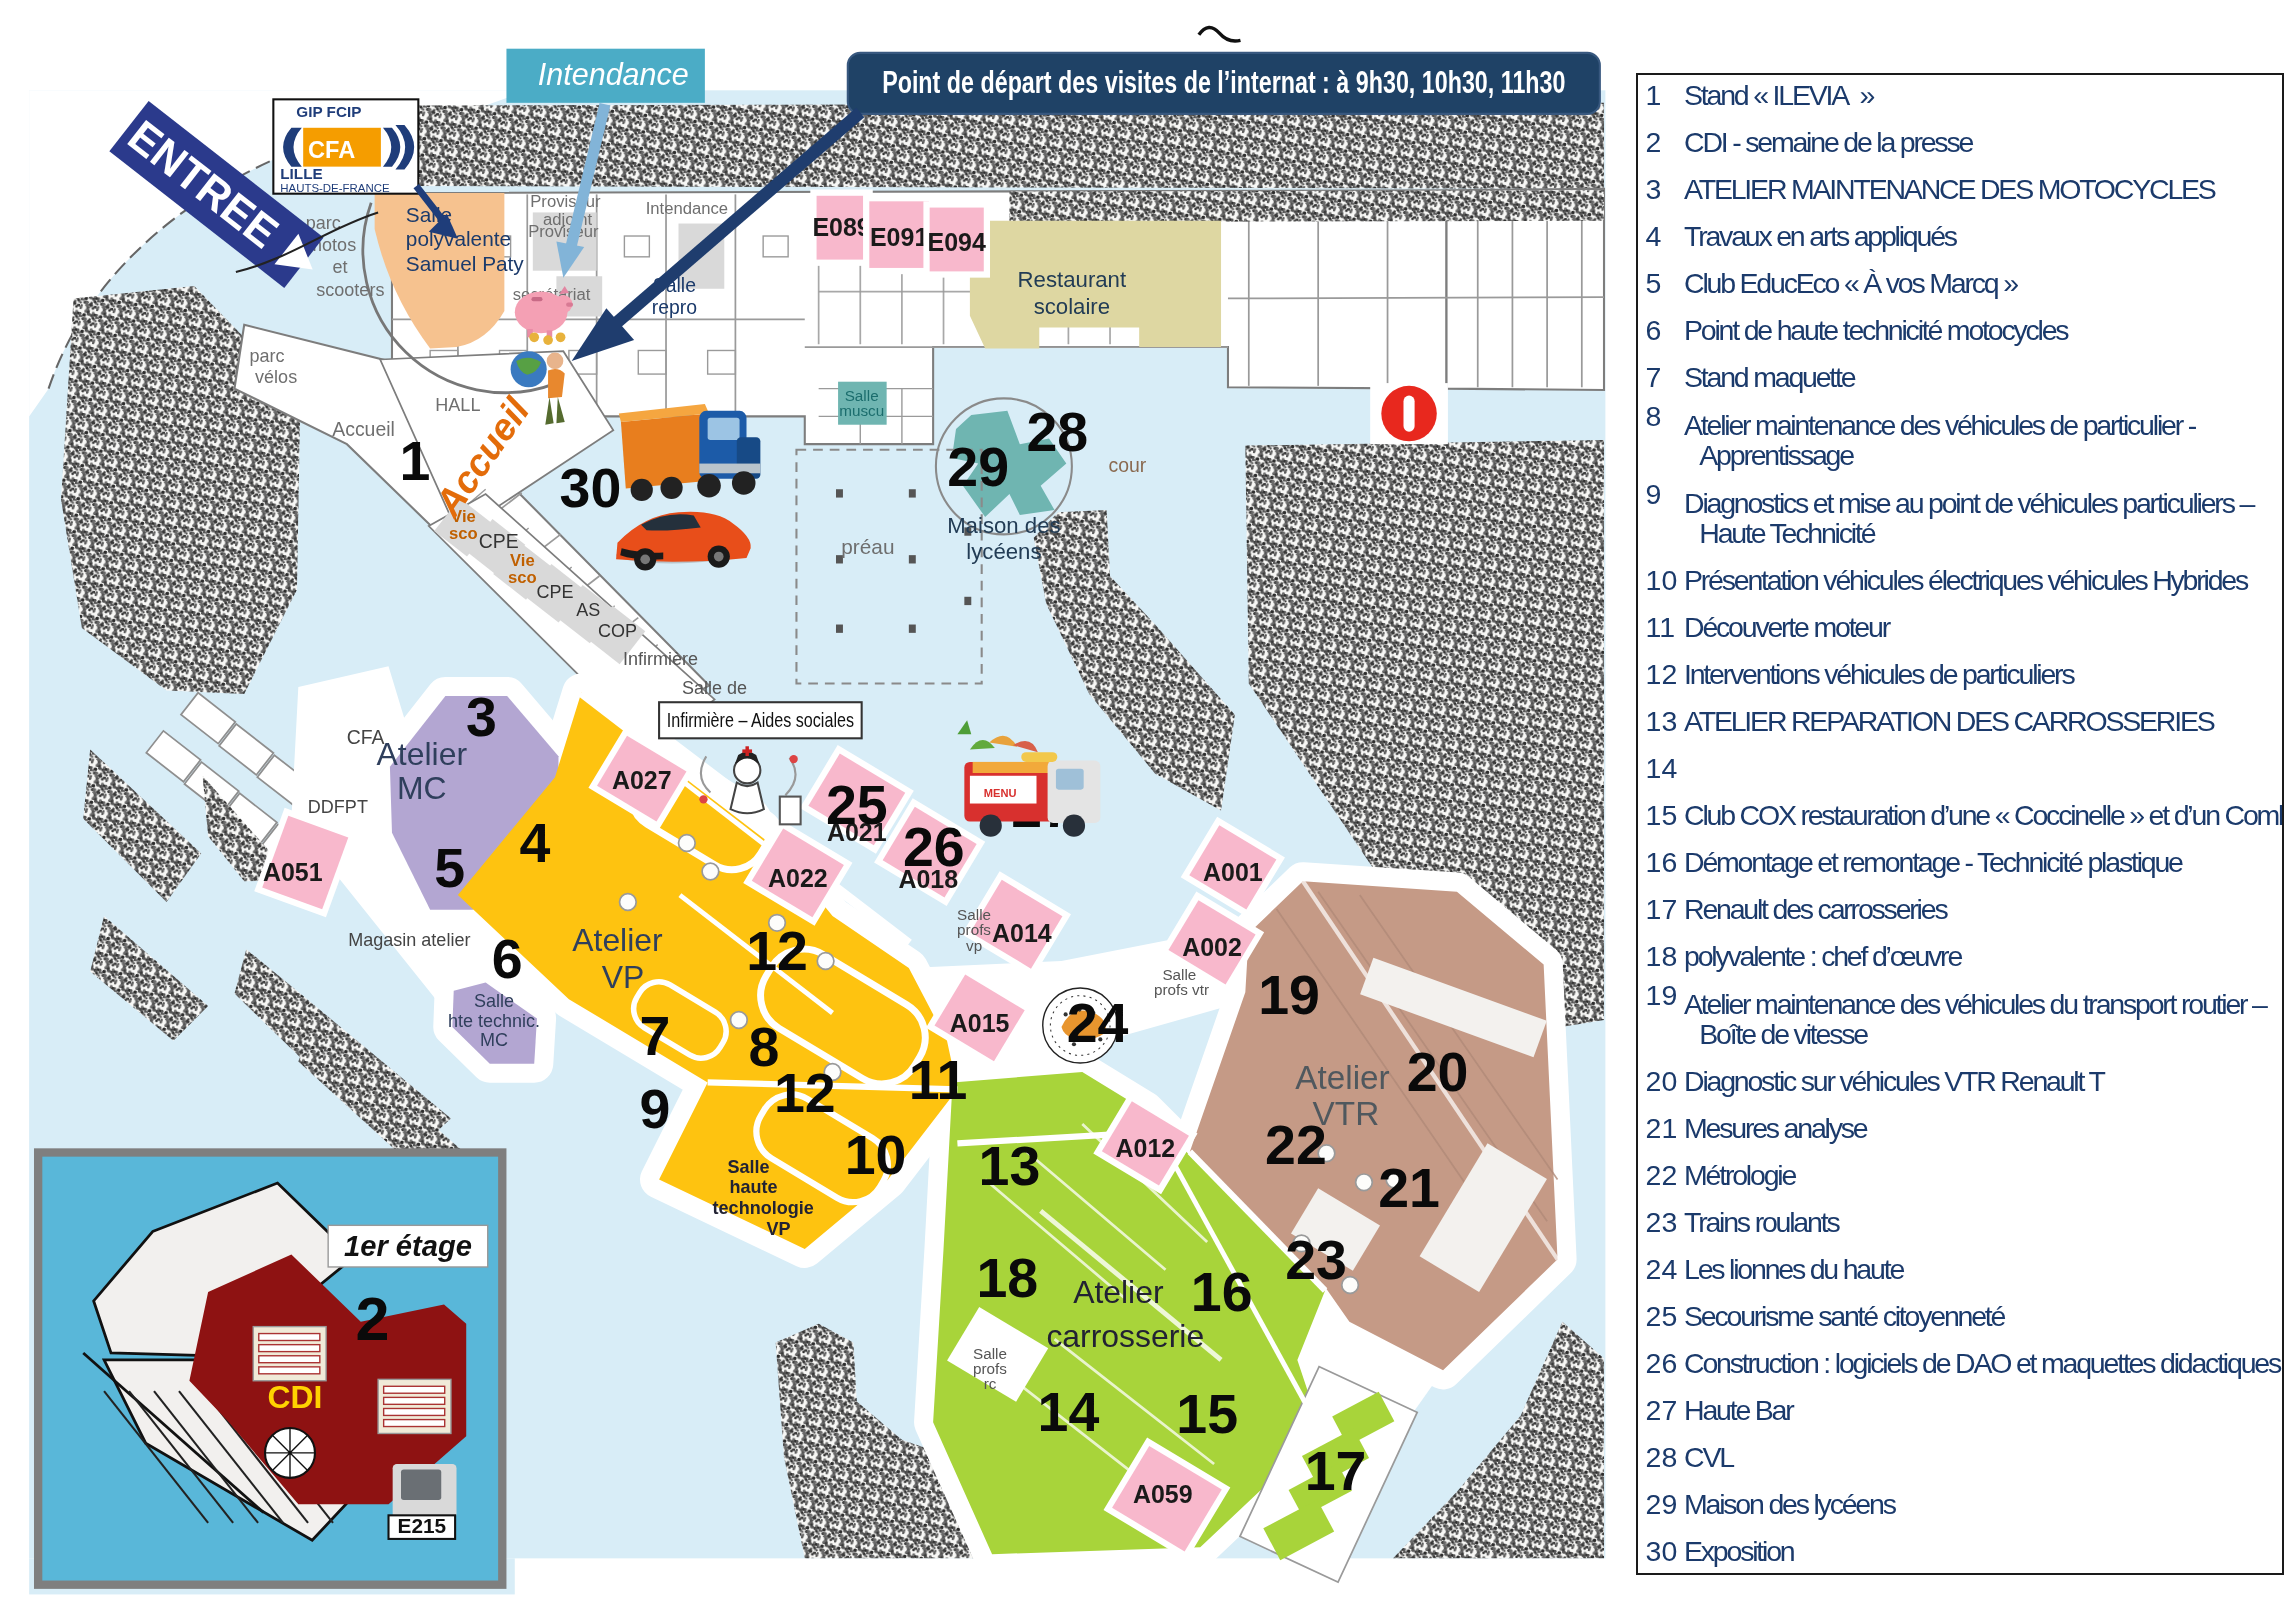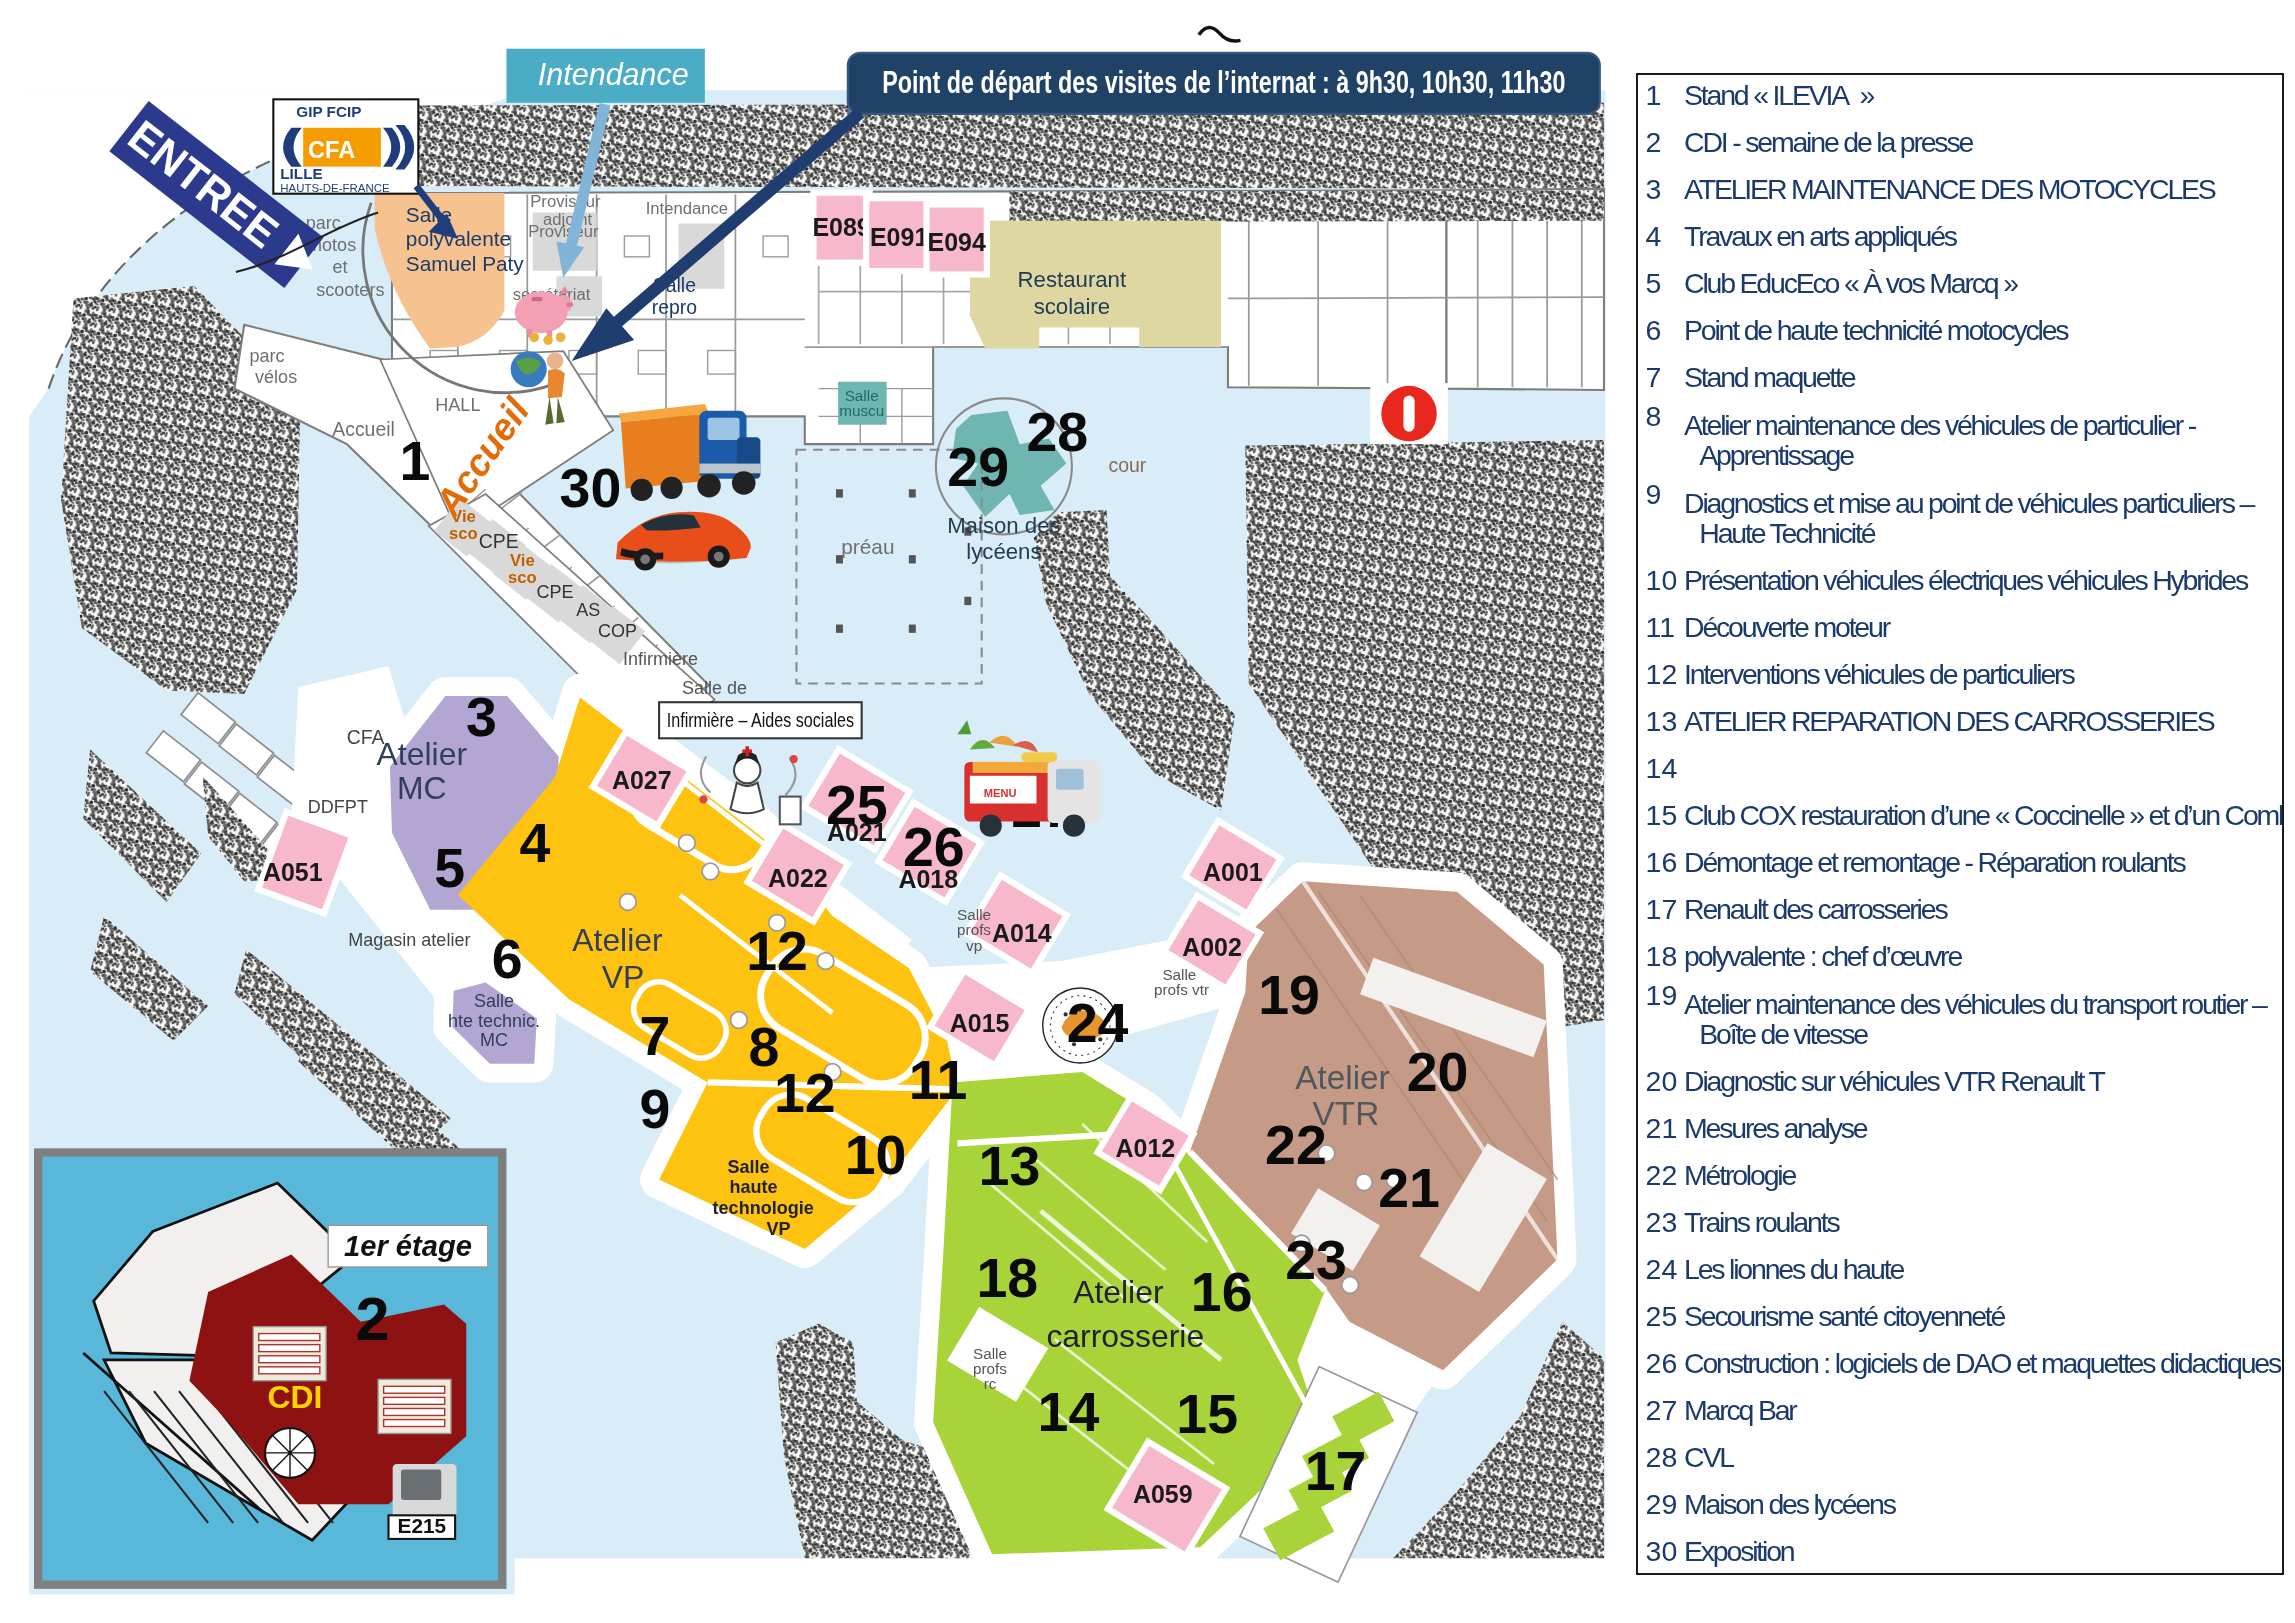--- a/index.html
+++ b/index.html
@@ -623,30 +623,30 @@
       <div class="li"><span class="n">6</span><span class="t">Point de haute technicité motocycles</span></div>
       <div class="li"><span class="n">7</span><span class="t">Stand maquette</span></div>
       <div class="li d"><span class="n">8</span><span class="t">Atelier maintenance des véhicules de particulier -<br><span class="ind"></span>Apprentissage</span></div>
       <div class="li d"><span class="n">9</span><span class="t">Diagnostics et mise au point de véhicules particuliers –<br><span class="ind"></span>Haute Technicité</span></div>
       <div class="li"><span class="n">10</span><span class="t">Présentation véhicules électriques véhicules Hybrides</span></div>
       <div class="li"><span class="n">11</span><span class="t">Découverte moteur</span></div>
       <div class="li"><span class="n">12</span><span class="t">Interventions véhicules de particuliers</span></div>
       <div class="li"><span class="n">13</span><span class="t">ATELIER REPARATION DES CARROSSERIES</span></div>
       <div class="li"><span class="n">14</span></div>
       <div class="li"><span class="n">15</span><span class="t">Club COX restauration d’une «&nbsp;Coccinelle&nbsp;» et d’un Combi</span></div>
-      <div class="li"><span class="n">16</span><span class="t">Démontage et remontage - Réparation roulants</span></div>
+      <div class="li"><span class="n">16</span><span class="t">Démontage et remontage - Technicité plastique</span></div>
       <div class="li"><span class="n">17</span><span class="t">Renault des carrosseries</span></div>
       <div class="li"><span class="n">18</span><span class="t">polyvalente : chef d’œuvre</span></div>
       <div class="li d"><span class="n">19</span><span class="t">Atelier maintenance des véhicules du transport routier –<br><span class="ind"></span>Boîte de vitesse</span></div>
       <div class="li"><span class="n">20</span><span class="t">Diagnostic sur véhicules VTR Renault T</span></div>
       <div class="li"><span class="n">21</span><span class="t">Mesures analyse</span></div>
       <div class="li"><span class="n">22</span><span class="t">Métrologie</span></div>
       <div class="li"><span class="n">23</span><span class="t">Trains roulants</span></div>
       <div class="li"><span class="n">24</span><span class="t">Les lionnes du haute</span></div>
       <div class="li"><span class="n">25</span><span class="t">Secourisme santé citoyenneté</span></div>
       <div class="li"><span class="n">26</span><span class="t">Construction : logiciels de DAO et maquettes didactiques</span></div>
-      <div class="li"><span class="n">27</span><span class="t">Marcq Bar</span></div>
+      <div class="li"><span class="n">27</span><span class="t">Haute Bar</span></div>
       <div class="li"><span class="n">28</span><span class="t">CVL</span></div>
       <div class="li"><span class="n">29</span><span class="t">Maison des lycéens</span></div>
       <div class="li"><span class="n">30</span><span class="t">Exposition</span></div>
     </div>
 
 </div>
 
 </body></html>

